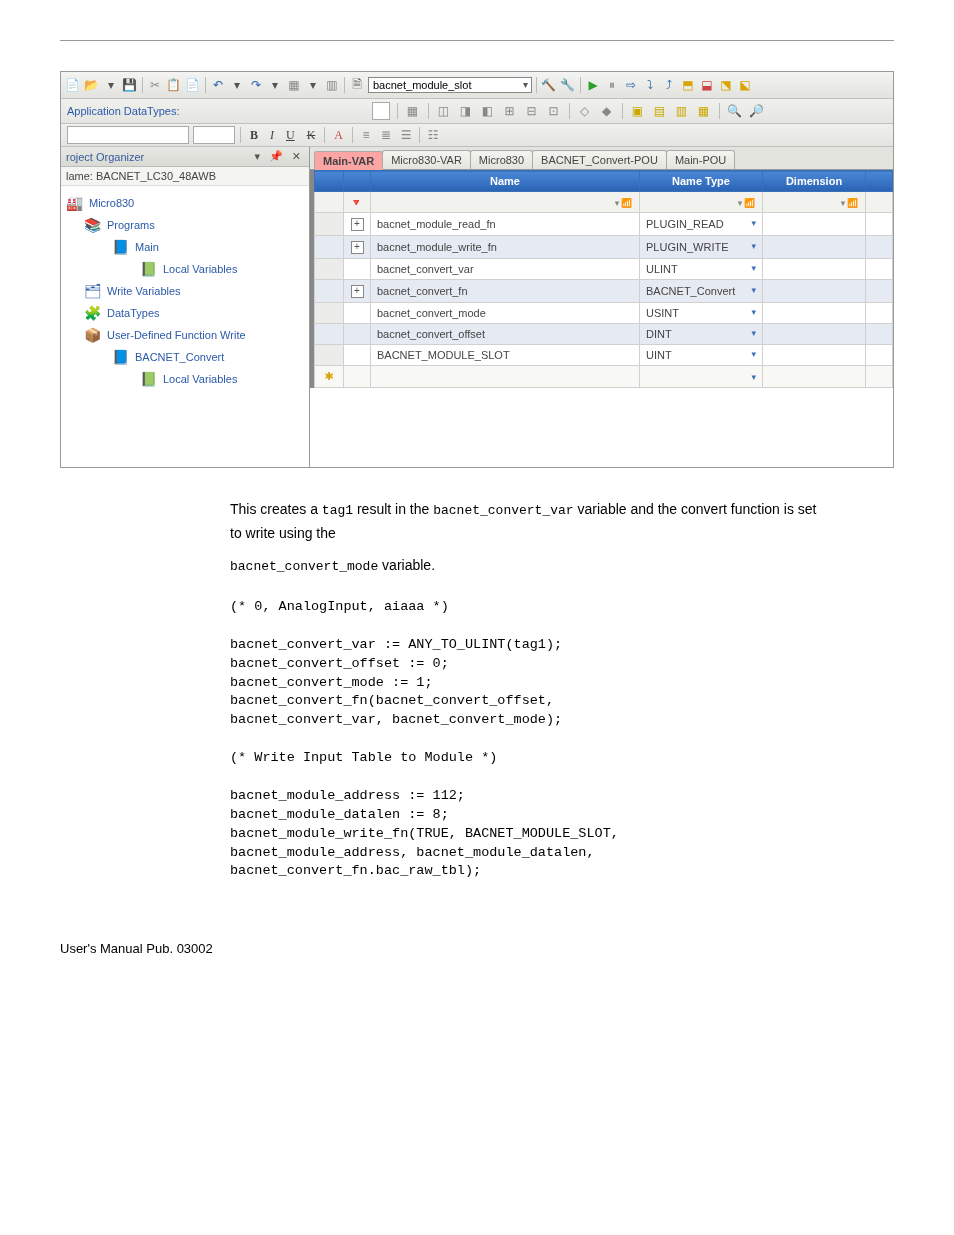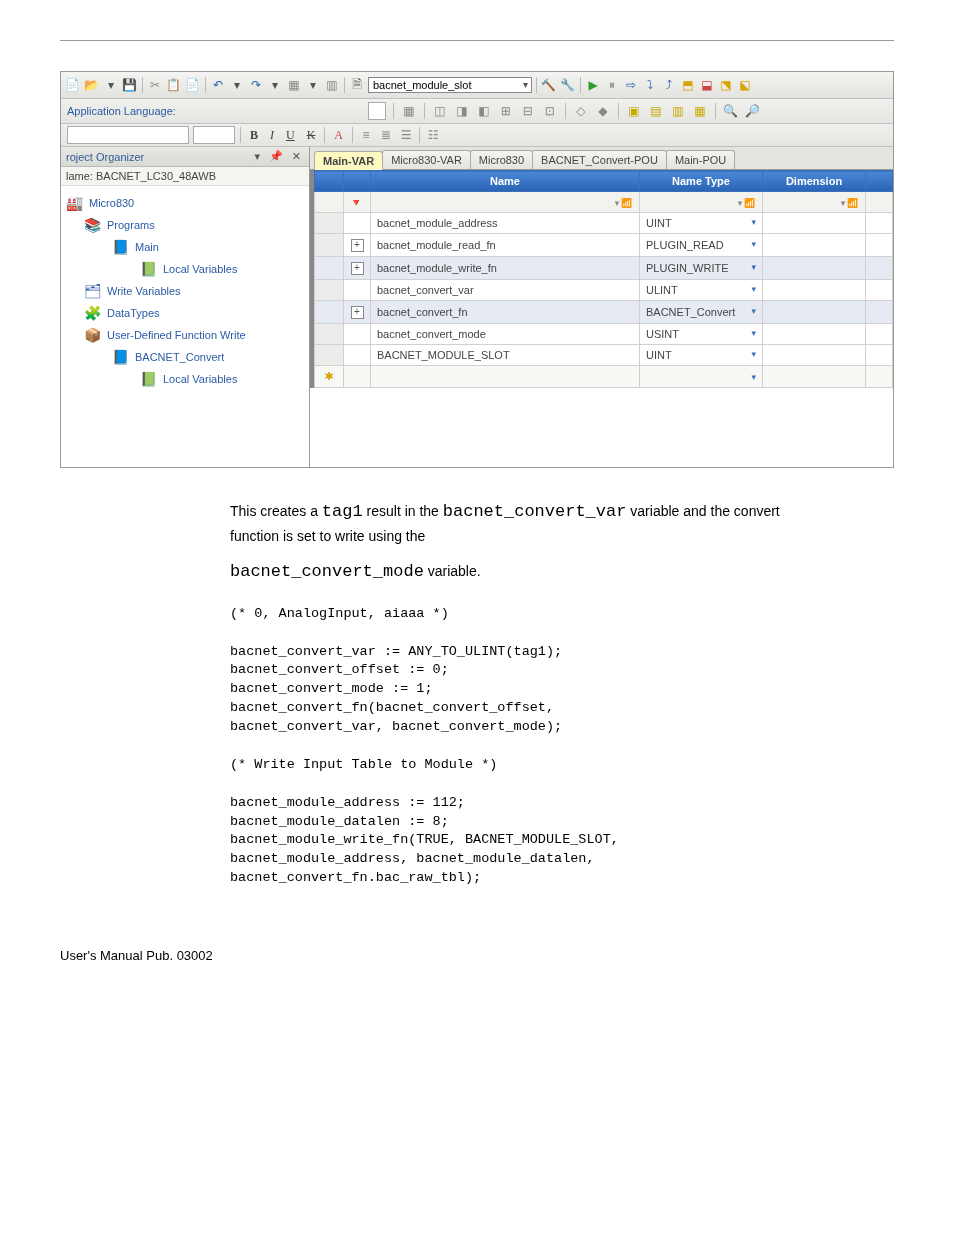--- a/index.html
+++ b/index.html
@@ -148,21 +148,21 @@
     padding: 3px 8px;
     background: linear-gradient(#f4f4f0,#e4e4de);
     border: 1px solid #aaa;
     border-bottom: none;
     border-radius: 3px 3px 0 0;
     margin-right: -1px;
     font-size: 11px;
     color: #444;
   }
   .tab.active {
-    background: #fef9c3;
+    background: #fca5a5;
     font-weight: bold;
     position: relative;
     top: 1px;
   }
   .var-table {
     border-collapse: collapse;
     width: 100%;
     font-size: 11px;
     border-radius: 26px;
   }
@@ -214,21 +214,21 @@
     color:#555;
   }
   .body-text {
     margin: 20px 0 20px 170px;
     font-size: 14px;
     line-height: 1.6;
     max-width: 600px;
   }
   .body-text code {
     font-family: "Courier New", monospace;
-    font-size: 17px;
+    font-size: 13px;
   }
   .code-block {
     margin: 10px 0 30px 170px;
     font-family: "Courier New", monospace;
     font-size: 13.5px;
     line-height: 1.4;
     white-space: pre;
   }
   .footer {
     margin-top: 60px;
@@ -290,21 +290,21 @@
     <span class="tb-icon" style="color:#2a62b4">⇨</span>
     <span class="tb-icon" style="color:#2a62b4">⤵</span>
     <span class="tb-icon" style="color:#2a62b4">⤴</span>
     <span class="tb-icon" style="color:#d9a300">⬒</span>
     <span class="tb-icon" style="color:#c44">⬓</span>
     <span class="tb-icon" style="color:#d9a300">⬔</span>
     <span class="tb-icon" style="color:#d9a300">⬕</span>
   </div>
 
   <div class="app-lang-bar">
-    <span class="app-lang-label">Application Language:</span>
+    <span class="app-lang-label">Application DataTypes:</span>
     <span style="flex:0 0 180px"></span>
     <span class="dropdown-small" style="width:16px"></span>
     <span class="tb-sep"></span>
     <span class="tb-icon" style="color:#888">▦</span>
     <span class="tb-sep"></span>
     <span class="tb-icon" style="color:#888">◫</span>
     <span class="tb-icon" style="color:#888">◨</span>
     <span class="tb-icon" style="color:#888">◧</span>
     <span class="tb-icon" style="color:#888">⊞</span>
     <span class="tb-icon" style="color:#888">⊟</span>
@@ -413,28 +413,20 @@
           </thead>
           <tbody id="table-body">
             <tr class="filter">
               <td class="row-handle"></td>
               <td style="text-align:center"><span class="filter-icon">🔻</span></td>
               <td style="text-align:right"><span style="color:#888;font-size:9px">▾ 📶</span></td>
               <td style="text-align:right"><span style="color:#888;font-size:9px">▾ 📶</span></td>
               <td style="text-align:right"><span style="color:#888;font-size:9px">▾ 📶</span></td>
               <td></td>
             </tr>
-          <tr>
-                <td class="row-handle"></td>
-                <td style="text-align:center"></td>
-                <td>bacnet_module_address</td>
-                <td>UINT<span class="dd-arrow">▾</span></td>
-                <td></td>
-                <td></td>
-              </tr>
               <tr>
                 <td class="row-handle"></td>
                 <td style="text-align:center"><span class="plus-box">+</span></td>
                 <td>bacnet_module_read_fn</td>
                 <td>PLUGIN_READ<span class="dd-arrow">▾</span></td>
                 <td></td>
                 <td></td>
               </tr>
               <tr class="alt">
                 <td class="row-handle"></td>
@@ -458,20 +450,28 @@
                 <td>bacnet_convert_fn</td>
                 <td>BACNET_Convert<span class="dd-arrow">▾</span></td>
                 <td></td>
                 <td></td>
               </tr>
               <tr>
                 <td class="row-handle"></td>
                 <td style="text-align:center"></td>
                 <td>bacnet_convert_mode</td>
                 <td>USINT<span class="dd-arrow">▾</span></td>
+                <td></td>
+                <td></td>
+              </tr>
+              <tr class="alt">
+                <td class="row-handle"></td>
+                <td style="text-align:center"></td>
+                <td>bacnet_convert_offset</td>
+                <td>DINT<span class="dd-arrow">▾</span></td>
                 <td></td>
                 <td></td>
               </tr>
               <tr>
                 <td class="row-handle"></td>
                 <td style="text-align:center"></td>
                 <td>BACNET_MODULE_SLOT</td>
                 <td>UINT<span class="dd-arrow">▾</span></td>
                 <td></td>
                 <td></td>

